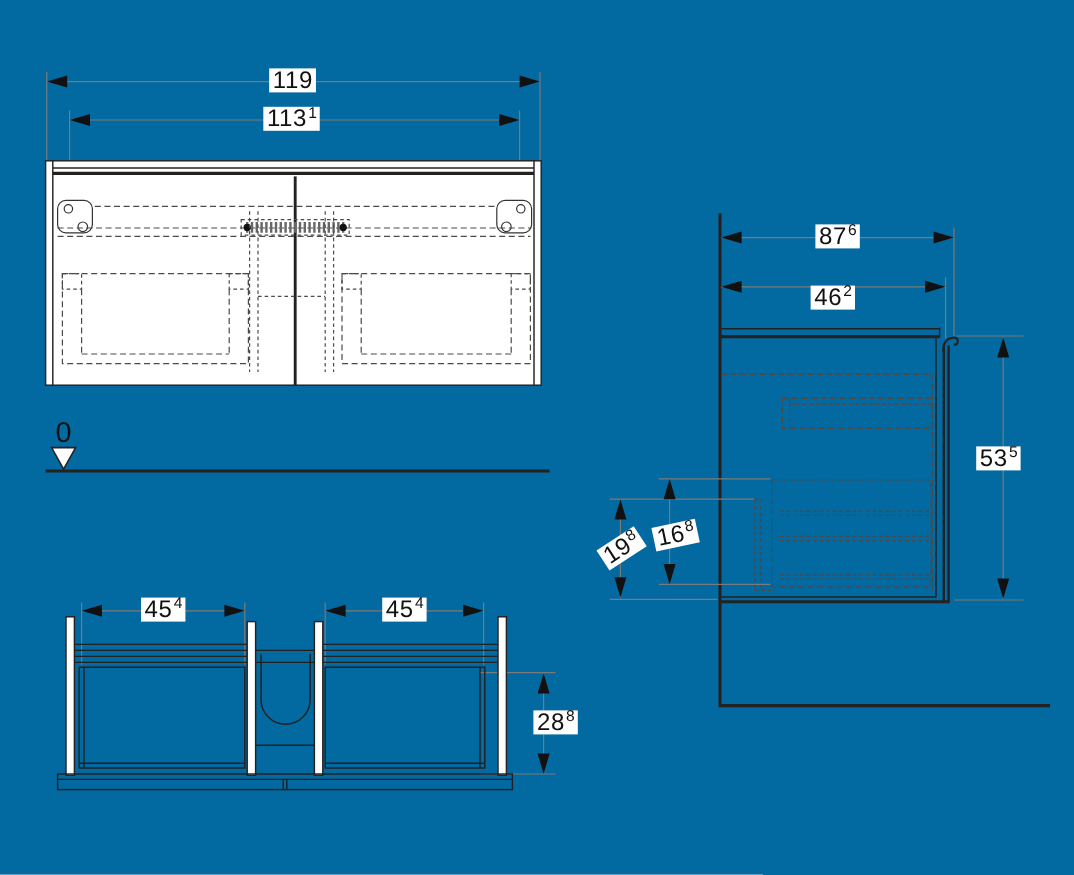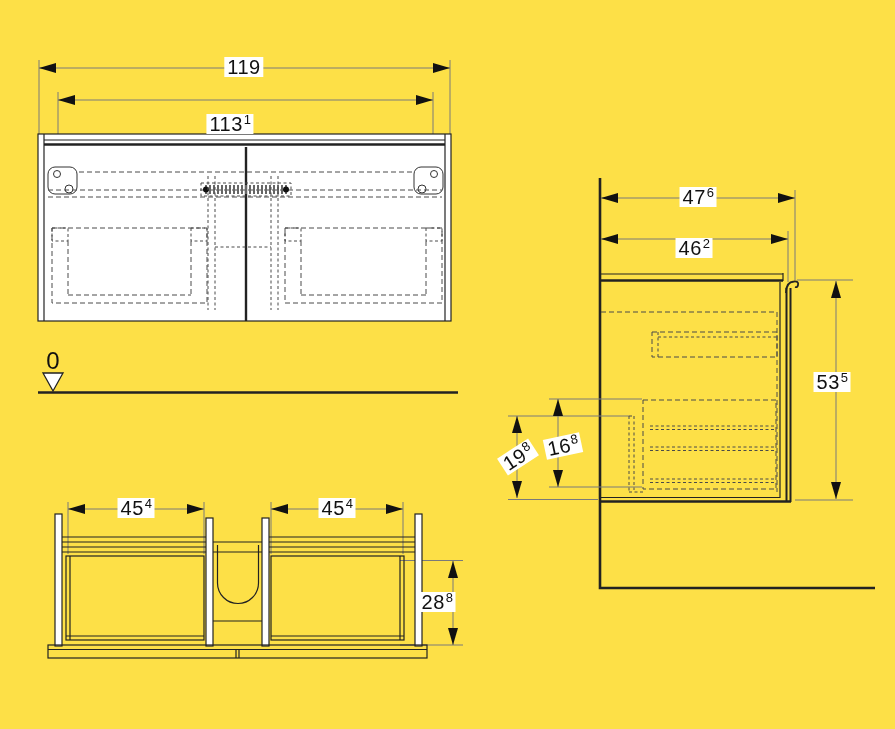--- a/index.html
+++ b/index.html
@@ -1,17 +1,17 @@
 <!DOCTYPE html>
 <html><head>
 <meta charset="utf-8">
 <style>
   html,body{margin:0;padding:0;background:#fff;}
   #stage{
-    position:relative;width:895px;height:729px;background:#fde047;
+    position:relative;width:895px;height:729px;background:#0369a1;
     font-family:"Liberation Sans", sans-serif;color:#111;overflow:hidden;
   }
   #stage svg{position:absolute;left:0;top:0;}
   
   .obj{stroke:#222;fill:none;stroke-width:1.2;}
   .obj-thick{stroke:#222;fill:none;stroke-width:2.6;}
   .white{fill:#fff;}
   .dim{stroke:#7a7a7a;fill:none;stroke-width:1;}
   .dash{stroke:#4a4a4a;fill:none;stroke-width:1;stroke-dasharray:5 3;}
   .dash2{stroke:#4a4a4a;fill:none;stroke-width:1;stroke-dasharray:3 2.5;}
@@ -241,31 +241,31 @@
       <path class="dash2" d="M650,447 H776"></path>
       <path class="dash2" d="M650,450.5 H776"></path>
       <path class="dash2" d="M650,479 H776"></path>
       <path class="dash2" d="M650,482.5 H776"></path>
     </g>
   </g>
 </svg>
 
   <div class="dim-label" style="left:244px;top:67px;"><span>119</span><span class="s"></span></div>
 
-  <div class="dim-label" style="left:230px;top:99px;margin-top:25px;"><span>113</span><span class="s">1</span></div>
+  <div class="dim-label" style="left:243px;top:99px;"><span>113</span><span class="s">1</span></div>
 
   <div class="datum-label" style="left:53px;top:361px;"><span>0</span></div>
 
   <div class="dim-label" style="left:136px;top:508px;"><span>45</span><span class="s">4</span></div>
 
   <div class="dim-label" style="left:337px;top:508px;"><span>45</span><span class="s">4</span></div>
 
-  <div class="dim-label" style="left:437px;top:602px;"><span>28</span><span class="s">8</span></div>
-
-  <div class="dim-label" style="left:698px;top:197px;"><span>47</span><span class="s">6</span></div>
+  <div class="dim-label" style="left:463px;top:602px;"><span>28</span><span class="s">8</span></div>
+
+  <div class="dim-label" style="left:698px;top:197px;"><span>87</span><span class="s">6</span></div>
 
   <div class="dim-label" style="left:694px;top:248px;"><span>46</span><span class="s">2</span></div>
 
   <div class="dim-label" style="left:832px;top:382px;"><span>53</span><span class="s">5</span></div>
 
   <div class="dim-label rot33" style="left:518px;top:457px;"><span>19</span><span class="s">8</span></div>
 
   <div class="dim-label rot12" style="left:563px;top:446px;"><span>16</span><span class="s">8</span></div>
 
 </div>

